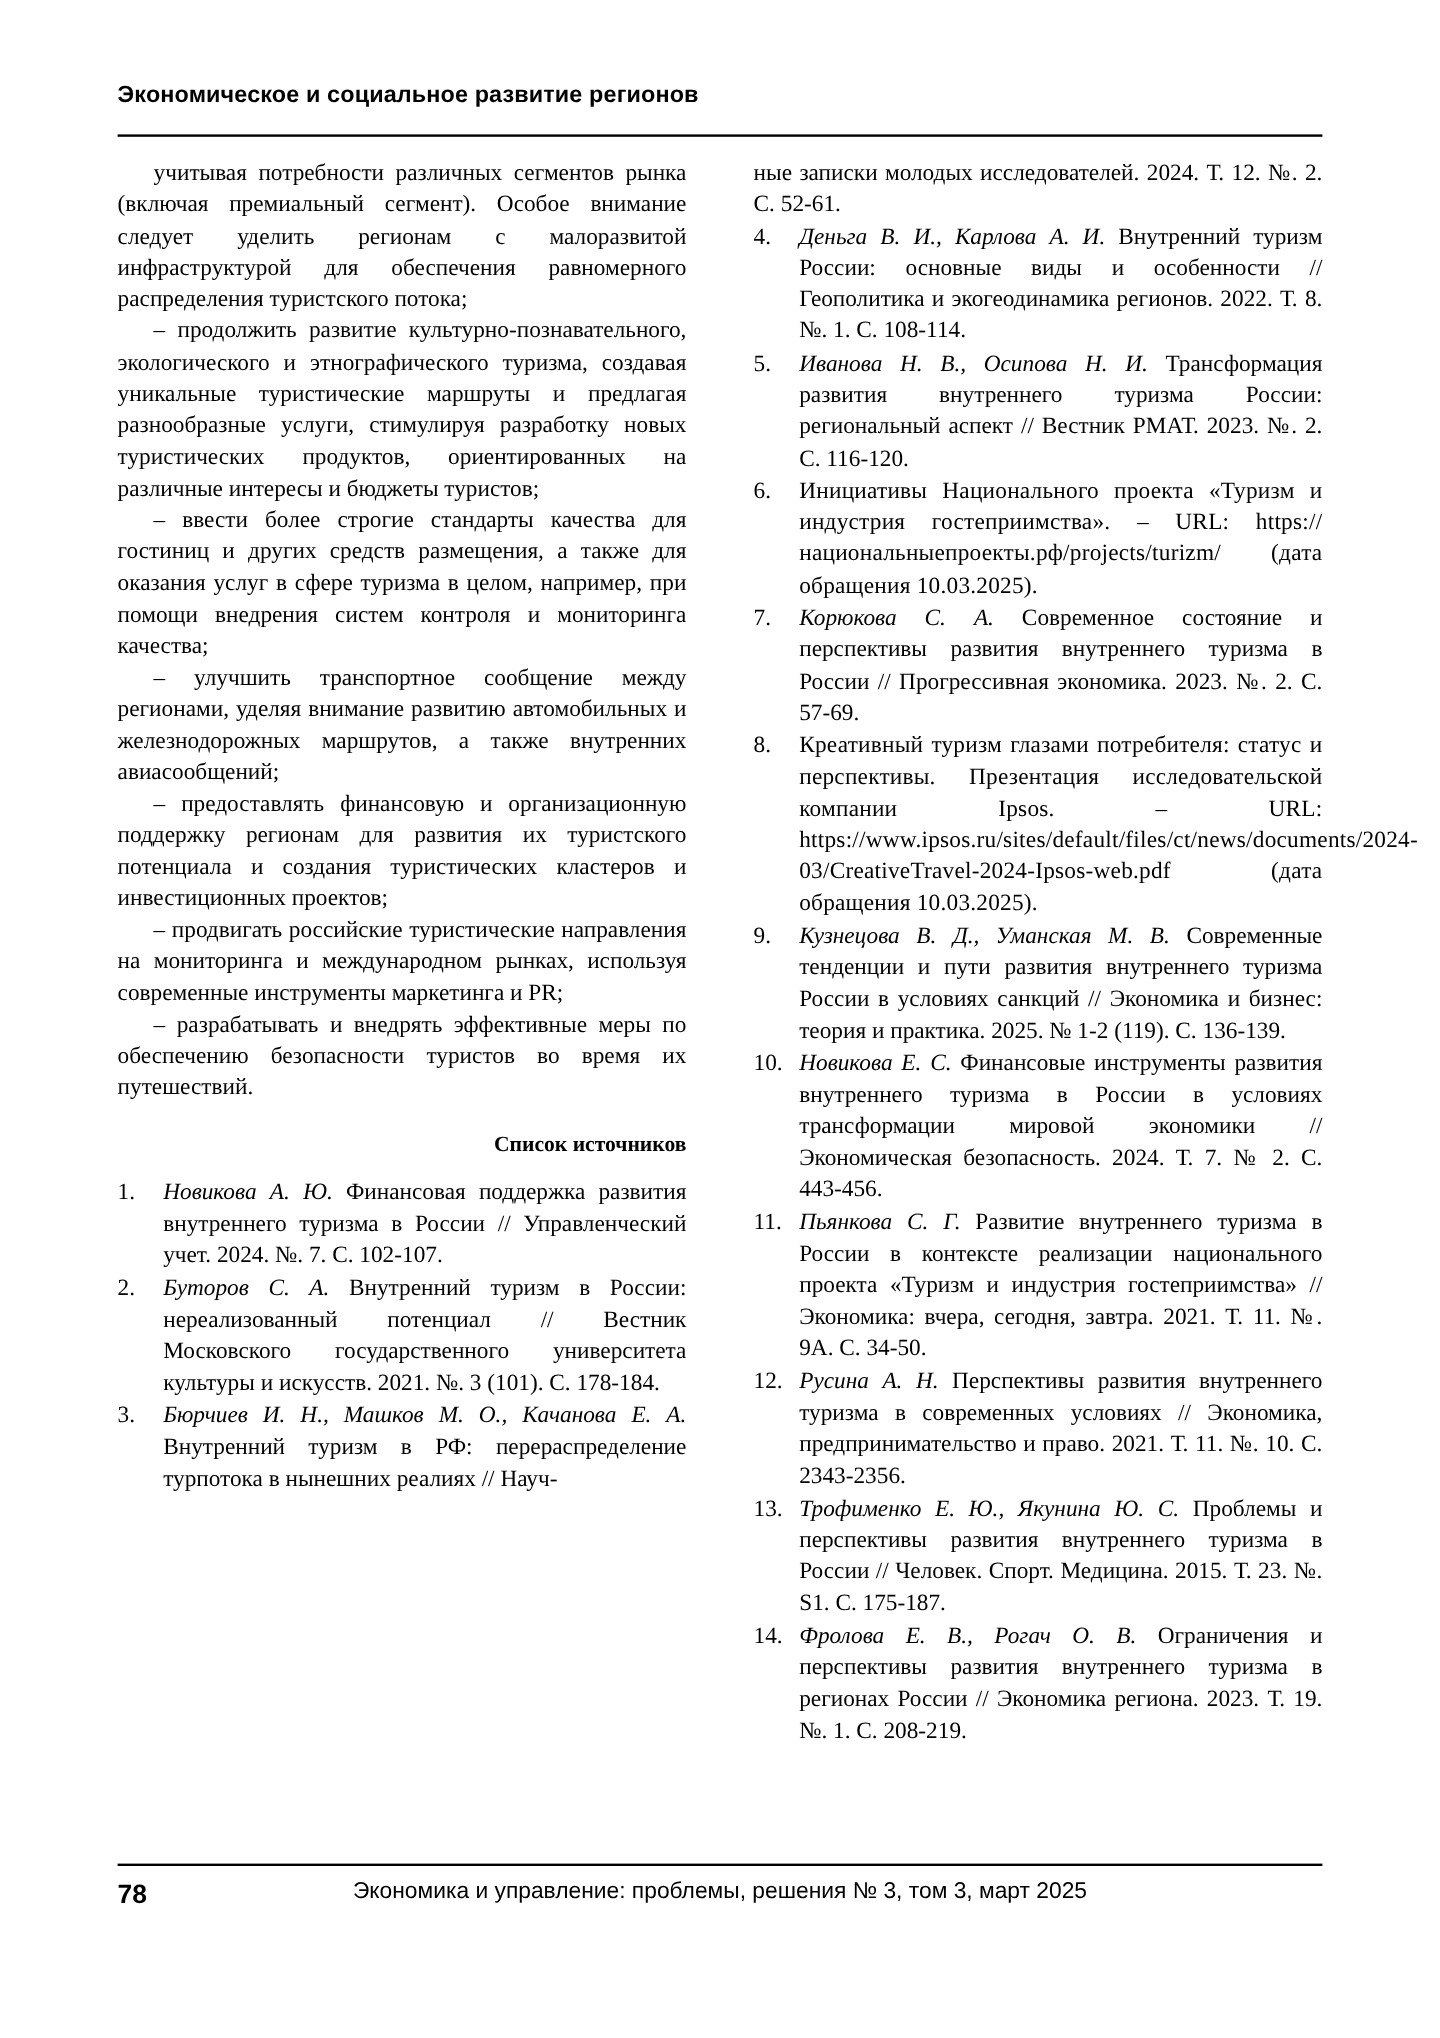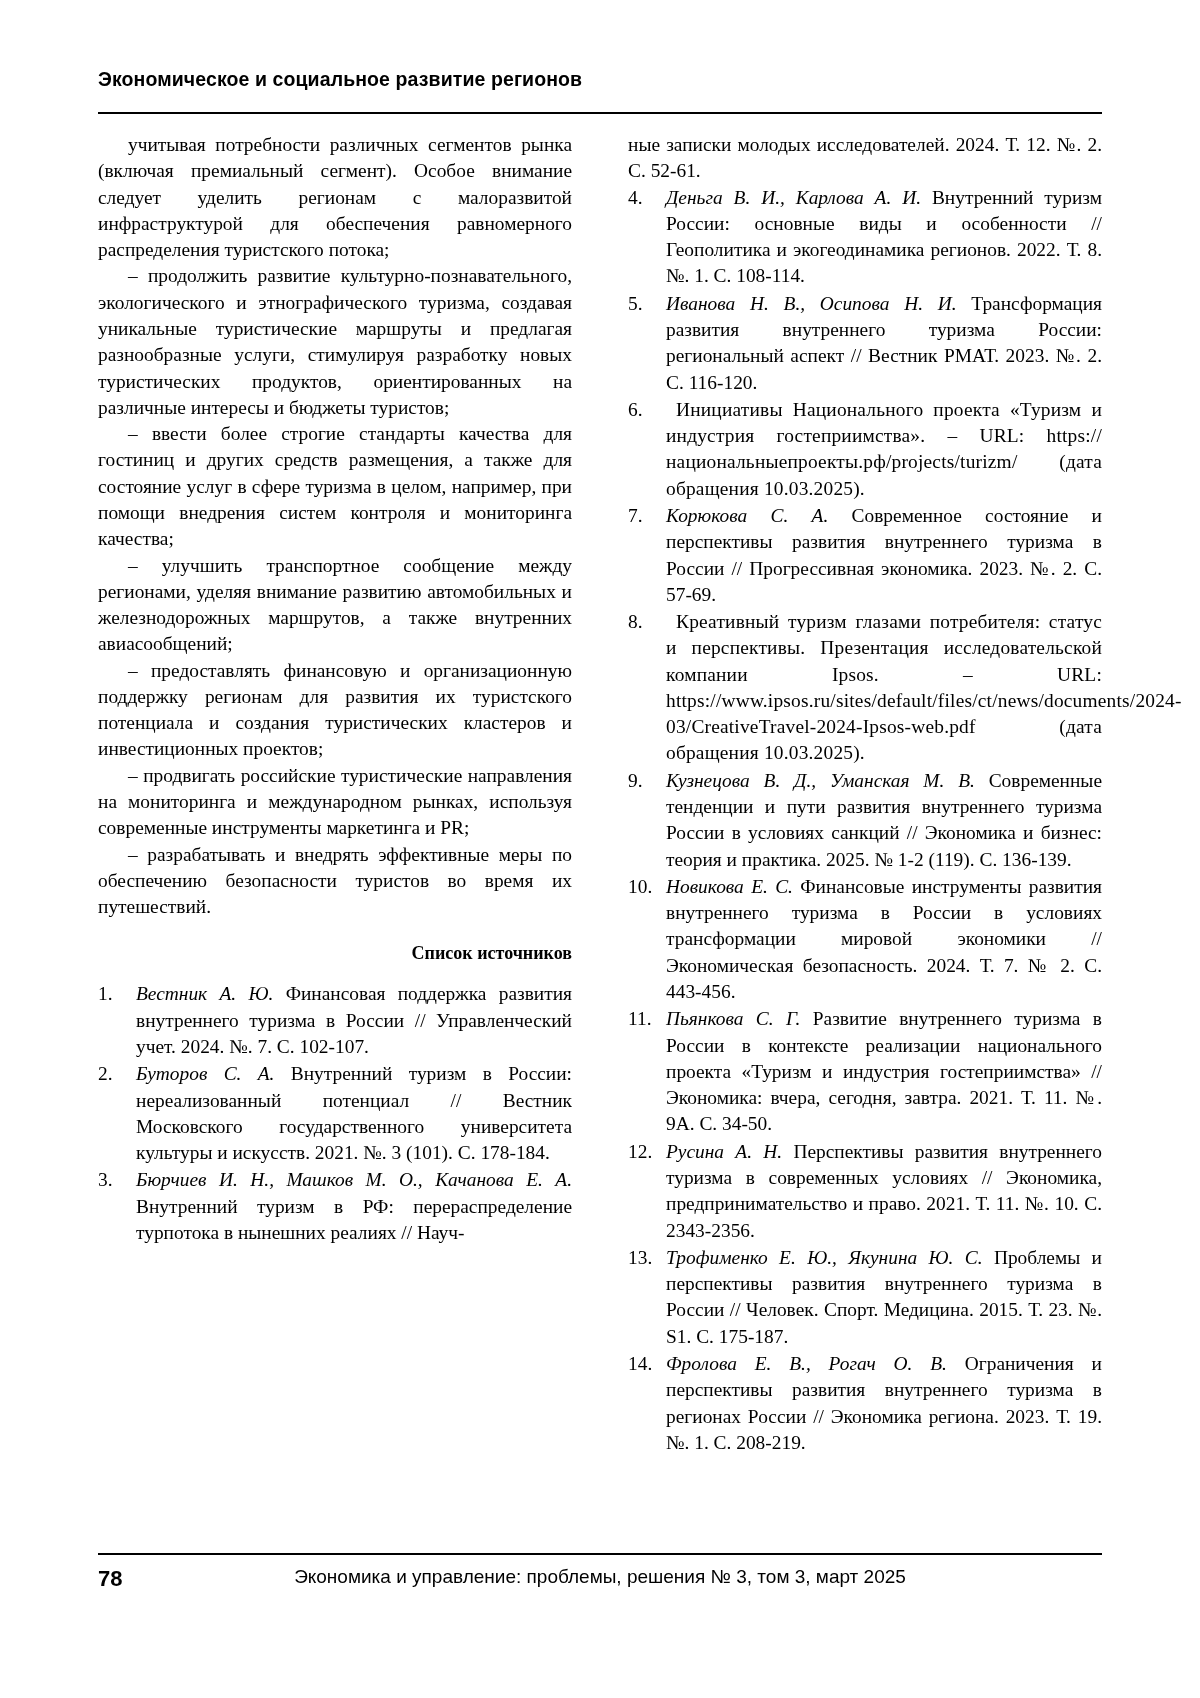--- a/index.html
+++ b/index.html
@@ -123,49 +123,48 @@
     left: 0;
     top: 0;
     width: 28px;
     text-align: left;
   }
   .ital {
     font-style: italic;
   }
   .nowrapurl {
     letter-spacing: 0.2px;
-    margin-left: 10px;
   }
 </style>
 </head>
 <body>
 
 <div class="page">
 
   <div class="header">
     <div class="header-title">Экономическое и социальное развитие регионов</div>
   </div>
   <div class="header-rule"></div>
 
   <div class="columns">
 
     <div class="col">
       <p class="body">учитывая потребности различных сегментов рынка (включая премиальный сегмент). Особое внимание следует уделить регионам с малоразвитой инфраструктурой для обеспечения равномерного распределения туристского потока;</p>
       <p class="body">– продолжить развитие культурно-познавательного, экологического и этнографического туризма, создавая уникальные туристические маршруты и предлагая разнообразные услуги, стимулируя разработку новых туристических продуктов, ориентированных на различные интересы и бюджеты туристов;</p>
-      <p class="body">– ввести более строгие стандарты качества для гостиниц и других средств размещения, а также для состояние услуг в сфере туризма в целом, например, при помощи внедрения систем контроля и мониторинга качества;</p>
+      <p class="body">– ввести более строгие стандарты качества для гостиниц и других средств размещения, а также для оказания услуг в сфере туризма в целом, например, при помощи внедрения систем контроля и мониторинга качества;</p>
       <p class="body">– улучшить транспортное сообщение между регионами, уделяя внимание развитию автомобильных и железнодорожных маршрутов, а также внутренних авиасообщений;</p>
       <p class="body">– предоставлять финансовую и организационную поддержку регионам для развития их туристского потенциала и создания туристических кластеров и инвестиционных проектов;</p>
       <p class="body">– продвигать российские туристические направления на мониторинга и международном рынках, используя современные инструменты маркетинга и PR;</p>
       <p class="body">– разрабатывать и внедрять эффективные меры по обеспечению безопасности туристов во время их путешествий.</p>
 
       <div class="section-title">Список источников</div>
 
       <ol class="refs">
         <li>
-          <span class="num">1.</span><span class="ital">Вестник А. Ю.</span><span> Финансовая поддержка развития внутреннего туризма в России // Управленческий учет. 2024. №. 7. С. 102-107.</span>
+          <span class="num">1.</span><span class="ital">Новикова А. Ю.</span><span> Финансовая поддержка развития внутреннего туризма в России // Управленческий учет. 2024. №. 7. С. 102-107.</span>
         </li>
         <li>
           <span class="num">2.</span><span class="ital">Буторов С. А.</span><span> Внутренний туризм в России: нереализованный потенциал // Вестник Московского государственного университета культуры и искусств. 2021. №. 3 (101). С. 178-184.</span>
         </li>
         <li>
           <span class="num">3.</span><span class="ital">Бюрчиев И. Н., Машков М. О., Качанова Е. А.</span><span> Внутренний туризм в РФ: перераспределение турпотока в нынешних реалиях // Науч-</span>
         </li>
       </ol>
     </div>
 

